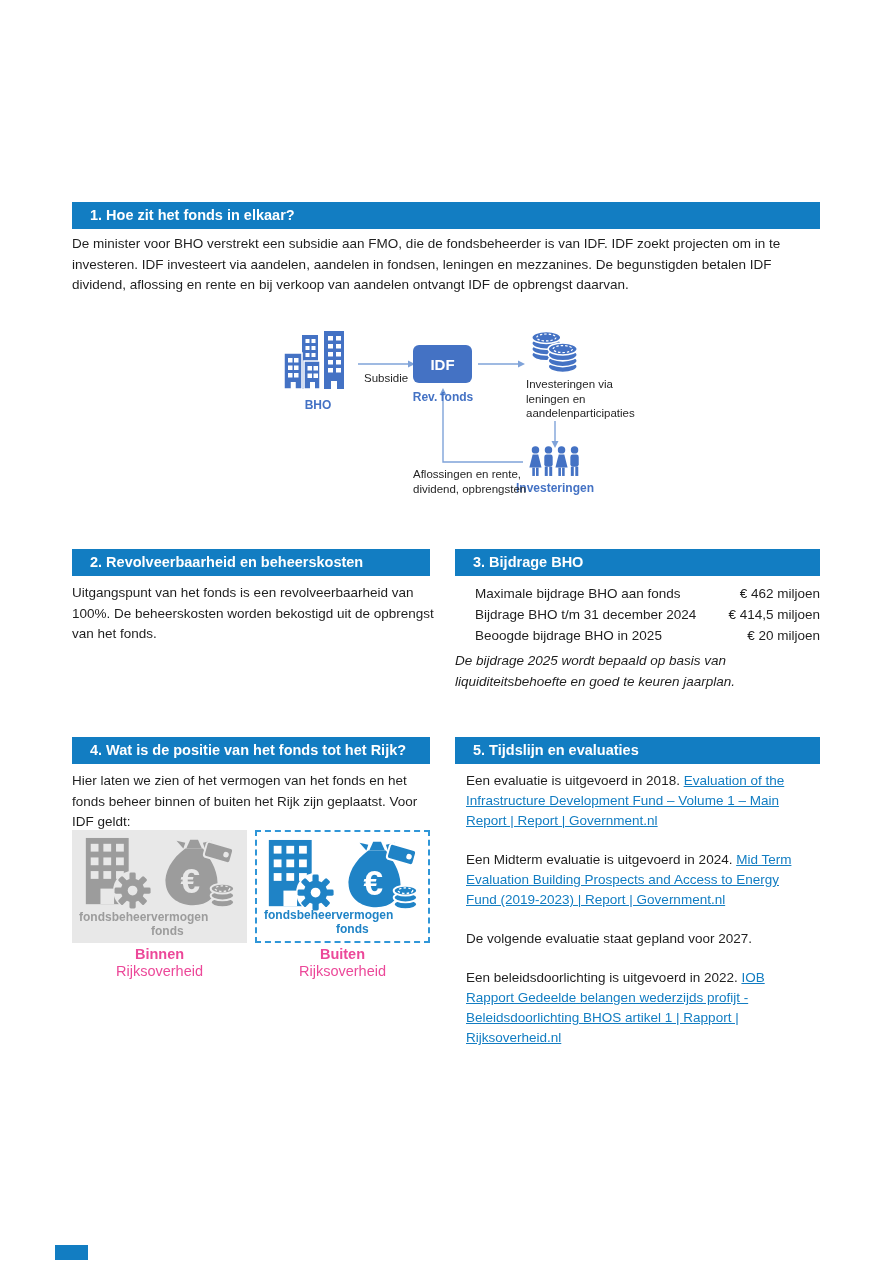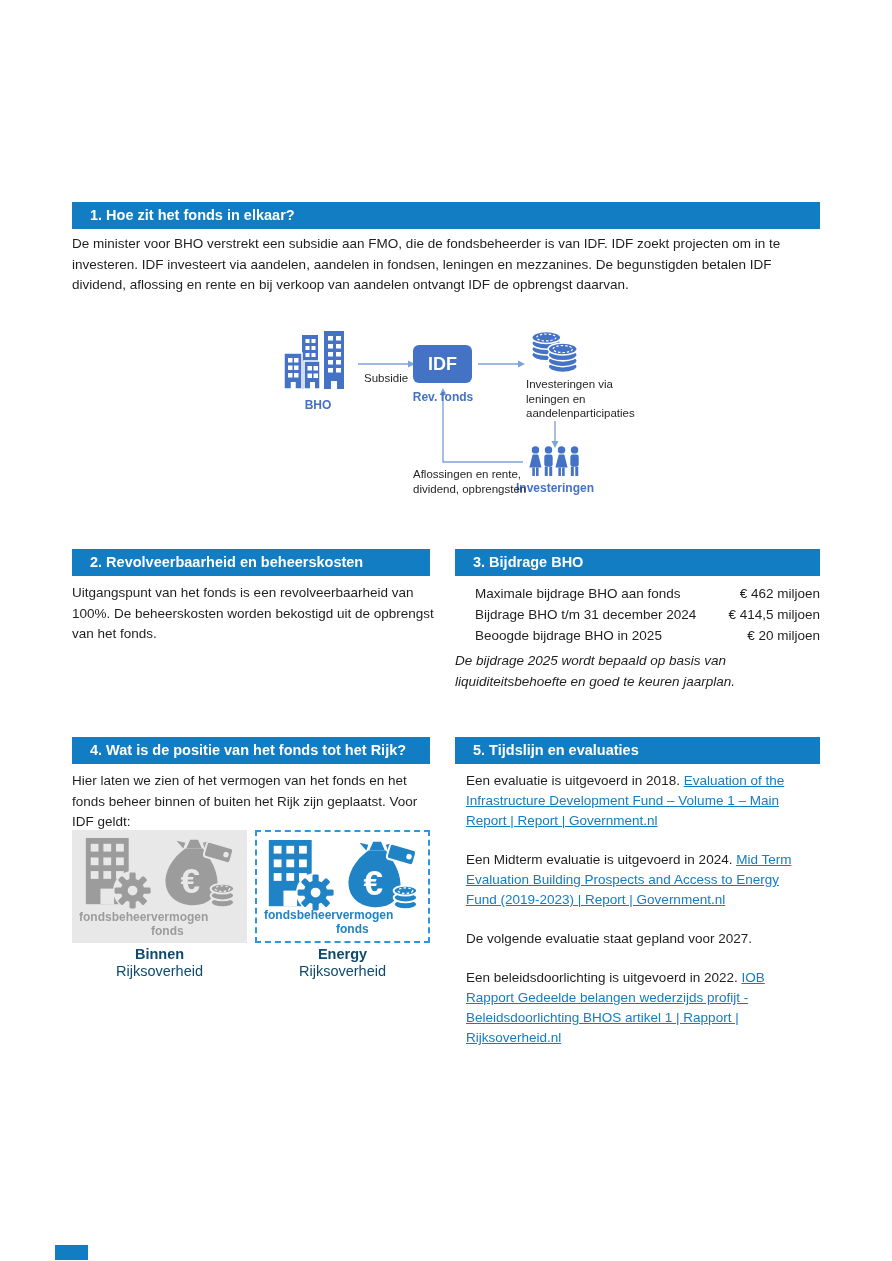--- a/index.html
+++ b/index.html
@@ -8,37 +8,37 @@
   .bar{position:absolute;height:27px;background:var(--header-blue,#127dc2);color:#fff;
        font-weight:bold;font-size:14.5px;line-height:27px;padding-left:18px;box-sizing:border-box;}
   .bodytext{position:absolute;font-size:13.5px;line-height:20.5px;margin:0;}
   
   .diagram{position:absolute;left:270px;top:325px;width:360px;height:205px;}
   .diagram .arrows{position:absolute;left:0;top:0;}
   .diagram .icn{position:absolute;color:var(--diagram-blue,#4472c4);}
   .dlabel{position:absolute;font-size:11.5px;line-height:14.5px;color:#262626;white-space:pre-line;}
   .dlabel.blue{color:var(--diagram-blue,#4472c4);font-weight:bold;font-size:12px;text-align:center;}
   .idf-box{position:absolute;left:143px;top:20px;width:59px;height:38px;border-radius:6px;
-           background:var(--diagram-blue,#4472c4);color:#fff;font-weight:bold;font-size:18px;
+           background:var(--diagram-blue,#4472c4);color:#fff;font-weight:bold;font-size:15px;
            display:flex;align-items:center;justify-content:center;}
   
   .s3body{position:absolute;left:455px;top:583px;width:365px;font-size:13.5px;}
   .s3row{display:flex;line-height:21px;margin-left:20px;}
   .s3row .lab{flex:1;}
   .s3row .val{text-align:left;white-space:nowrap;}
   .note{font-style:italic;margin:5px 0 0;line-height:20.5px;}
   
   .posbox{position:absolute;top:830px;width:175px;height:113px;box-sizing:border-box;}
   .posbox.gray{left:72px;background:var(--box-gray-bg,#e8e8e8);--bx:#e8e8e8;color:var(--icon-gray,#9c9c9c);}
   .posbox.bluebox{left:255px;background:#fff;border:2px dashed var(--dashed-border,#2f96d8);
                   --bx:#ffffff;color:var(--icon-blue,#1f83c6);}
   .posbox .icons{display:flex;justify-content:center;align-items:flex-start;gap:2px;padding-top:5px;}
   .posbox .iclabels{position:absolute;bottom:5px;left:7px;right:7px;display:flex;
                     justify-content:space-between;font-weight:bold;font-size:12px;}
-  .capwrap{position:absolute;top:946px;width:175px;text-align:center;font-size:14.5px;color:#0c4a6e;line-height:17px;}
+  .capwrap{position:absolute;top:946px;width:175px;text-align:center;font-size:14.5px;color:#ec4899;line-height:17px;}
   .capwrap .cap-title{font-weight:bold;}
   .capwrap.c1{left:72px;} .capwrap.c2{left:255px;}
   
   .s5body{position:absolute;left:455px;top:771px;width:365px;}
   .p5{margin:0 11px 19px;font-size:13.5px;line-height:20px;}
   .doclink{color:var(--link-blue,#127dc2);text-decoration:underline;cursor:pointer;}
   a.doclink:empty{display:none;}
   .footer-mark{position:absolute;left:55px;top:1245px;width:33px;height:15px;background:var(--header-blue,#127dc2);}
 </style>
 </head>
@@ -304,21 +304,21 @@
       <span>fondsbeheer</span>
       <span>vermogen fonds</span>
     </div>
   </div>
 
   <div class="capwrap c1">
     <div class="cap-title">Binnen</div>
     <div class="cap-sub">Rijksoverheid</div>
   </div>
   <div class="capwrap c2">
-    <div class="cap-title">Energy</div>
+    <div class="cap-title">Buiten</div>
     <div class="cap-sub">Rijksoverheid</div>
   </div>
 
   <div class="bar" style="left:455px;top:737px;width:365px;">5. Tijdslijn en evaluaties</div>
   <div class="s5body">
     <p class="p5">
       <span>Een evaluatie is uitgevoerd in 2018. </span><a href="#" class="doclink">Evaluation of the Infrastructure Development Fund – Volume 1 – Main Report | Report | Government.nl</a>
     </p>
     <p class="p5">
       <span>Een Midterm evaluatie is uitgevoerd in 2024. </span><a href="#" class="doclink">Mid Term Evaluation Building Prospects and Access to Energy Fund (2019-2023) | Report | Government.nl</a>

